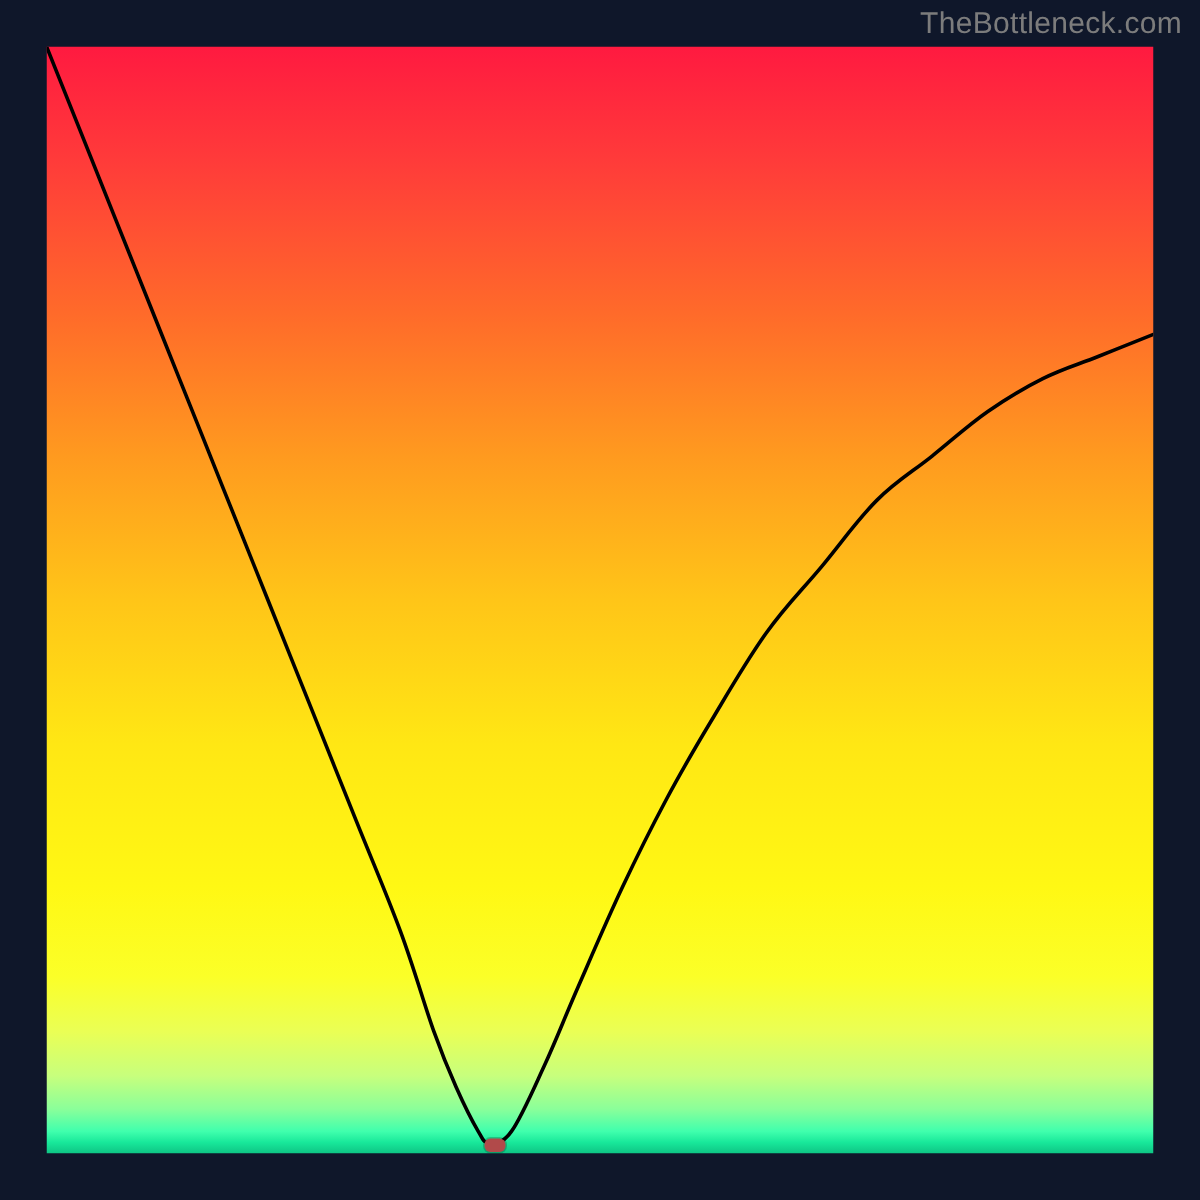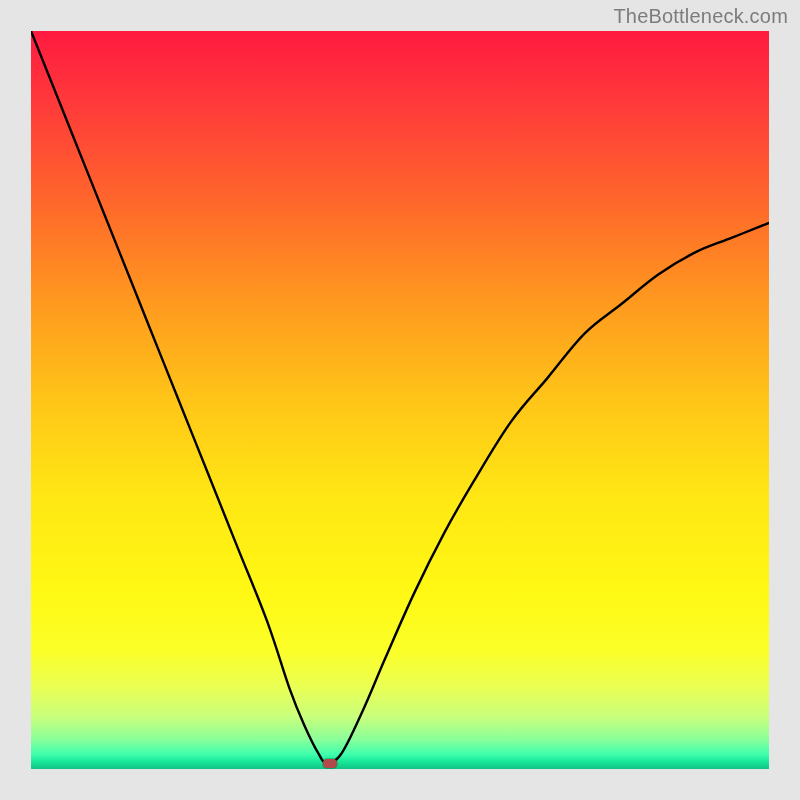--- a/index.html
+++ b/index.html
@@ -10,21 +10,21 @@
     background: #000;
     overflow: hidden;
     font-family: Arial, Helvetica, sans-serif;
   }
   .frame {
     position: absolute;
     top: 0;
     left: 0;
     width: 800px;
     height: 800px;
-    background: #e5e5e5;
+    background: #0f172a;
   }
   .plot {
     position: absolute;
     top: 31px;
     left: 31px;
     width: 738px;
     height: 738px;
     overflow: hidden;
   }
   .gradient-bg {

